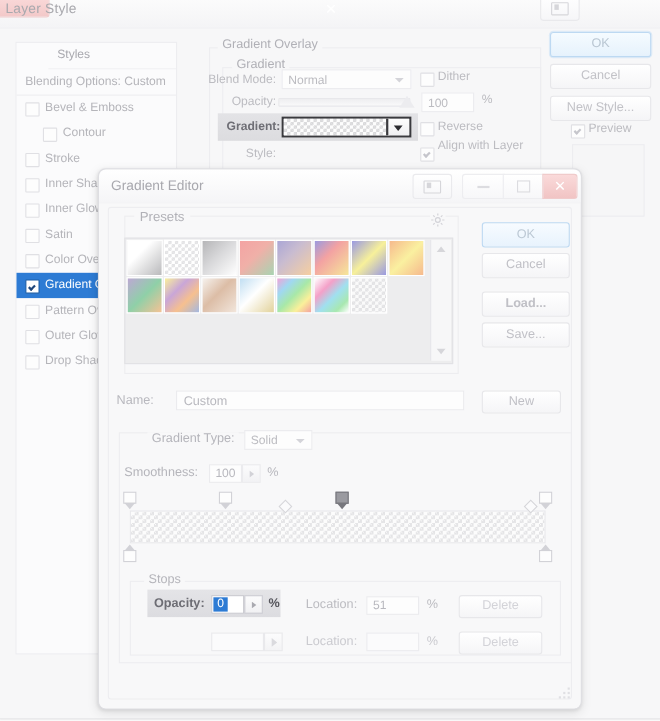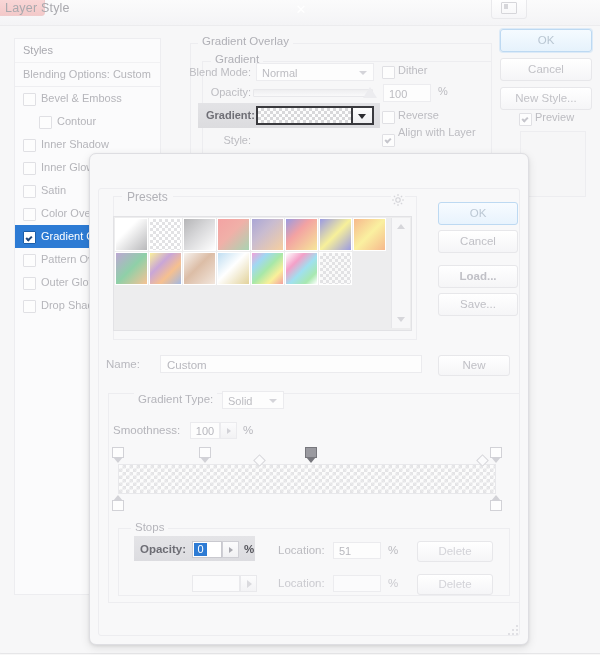--- a/index.html
+++ b/index.html
@@ -63,21 +63,21 @@
   #styles-sidebar{
     position:absolute;left:19px;top:45px;width:145px;height:555px;
     background:#fbfbfc;border:1px solid #ededf0;
   }
   .side-row{
     position:relative;height:23px;line-height:23px;
     padding-left:8px;font-size:11px;color:#b5b5ba;
     border-bottom:1px solid #f1f1f3;
     white-space:nowrap;
   }
-  .side-row.header{color:#a9a9af;}
+  .side-row.header{color:#a9a9af;margin-left:29px;}
   .side-row.plain{border-bottom:1px solid #eeeef1;}
   .side-row.eff{border-bottom:none;padding-left:26px;}
   .side-row.eff.indent{padding-left:42px;}
   .side-row .cb{
     position:absolute;left:8px;top:6px;width:11px;height:11px;
     border:1px solid #e0e0e4;background:#fdfdfd;border-radius:1px;
   }
   .side-row.eff.indent .cb{left:24px;}
   .side-row.selected{
     background:#2d7bd4;color:#ffffff;
@@ -435,20 +435,24 @@
       <div class="side-row eff">
         <span class="cb"></span>
         <span>Bevel &amp; Emboss</span>
       </div>
       <div class="side-row eff indent">
         <span class="cb"></span>
         <span>Contour</span>
       </div>
       <div class="side-row eff">
         <span class="cb"></span>
+        <span>Stroke</span>
+      </div>
+      <div class="side-row eff">
+        <span class="cb"></span>
         <span>Inner Shadow</span>
       </div>
       <div class="side-row eff">
         <span class="cb"></span>
         <span>Inner Glow</span>
       </div>
       <div class="side-row eff">
         <span class="cb"></span>
         <span>Satin</span>
       </div>
@@ -509,20 +513,41 @@
 
     <div class="dlgbtn" id="ls-ok-btn">OK</div>
     <div class="dlgbtn" id="ls-cancel-btn">Cancel</div>
     <div class="dlgbtn" id="ls-new-style-btn">New Style...</div>
     <div class="chk on" id="ls-preview-chk"></div>
     <div class="chklbl" id="ls-preview-lbl">Preview</div>
     <div id="ls-preview-thumb"></div>
   </div>
 
   <div id="gradient-editor-window">
+    <div id="ge-titlebar">
+      <div id="ge-title">Gradient Editor</div>
+      <div id="ge-help-btn">
+        <div class="glyph">
+            <span class="helpicon"></span>
+          </div>
+      </div>
+      <div id="ge-min-btn">
+        <div class="glyph">
+            <span class="minicon"></span>
+          </div>
+      </div>
+      <div id="ge-max-btn">
+        <div class="glyph">
+            <span class="maxicon"></span>
+          </div>
+      </div>
+      <div id="ge-close-btn">
+        <div class="glyph">✕</div>
+      </div>
+    </div>
     <div id="ge-body"></div>
   </div>
 
   <div style="position:absolute;left:0;top:0;width:600px;height:655px;pointer-events:none;">
     <div style="pointer-events:auto;">
 
       <div id="presets-group" style="position:absolute;left:113px;top:196px;width:302px;height:142px;"></div>
       <div id="presets-legend">Presets</div>
       <div id="presets-gear">
         <svg width="14" height="14" viewBox="0 0 14 14" aria-hidden="true">

